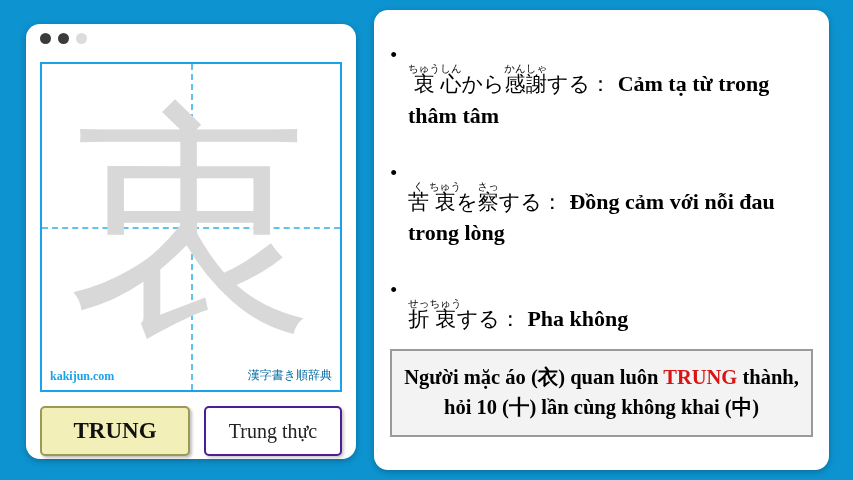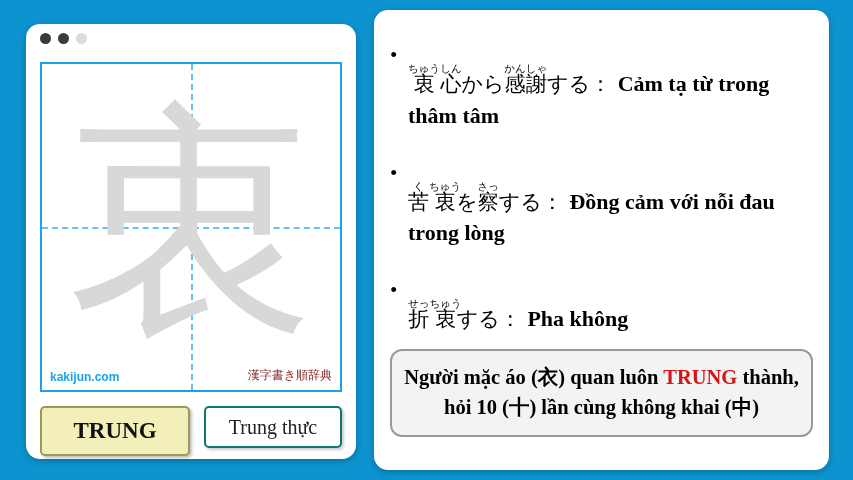--- a/index.html
+++ b/index.html
@@ -72,32 +72,32 @@
     font-size: 248px;
     line-height: 1;
     color: #d8d8d8;
     user-select: none;
     padding-bottom: 8px;
   }
   .wm-left {
     position: absolute;
     left: 8px;
     bottom: 6px;
-    font-family: Liberation Sans, sans-serif;
+    font-family: Liberation Serif, serif;
     font-size: 12px;
     font-weight: bold;
     color: #1aa3e8;
   }
   .wm-right {
     position: absolute;
     right: 8px;
     bottom: 6px;
     font-family: Liberation Sans, sans-serif;
     font-size: 12px;
-    color: #7f1d1d;
+    color: #0369a1;
   }
 
   .answer-row {
     position: absolute;
     left: 14px;
     top: 382px;
     width: 302px;
     display: flex;
     gap: 14px;
   }
@@ -111,23 +111,23 @@
     align-items: center;
     justify-content: center;
     font-family: "Liberation Serif", serif;
     font-weight: bold;
     font-size: 23px;
     color: #111;
     box-shadow: 2px 2px 3px rgba(0,0,0,.25);
   }
   .btn-grey {
     width: 138px;
-    height: 42px;
-    background: #ffffff;
-    border: 2px solid #0f766e;
+    height: 50px;
+    background: #ffffff;
+    border: 2px solid #4c1d95;
     border-radius: 5px;
     display: flex;
     align-items: center;
     justify-content: center;
     font-family: "Liberation Serif", serif;
     font-size: 20px;
     color: #222;
     box-shadow: 2px 2px 3px rgba(0,0,0,.2);
   }
 
@@ -182,21 +182,21 @@
   .vn {
     font-family: "Liberation Serif", serif;
     font-weight: bold;
     font-size: 22px;
   }
 
   .mnemonic {
     margin-top: 10px;
     border: 2px solid #9a9a9a;
     background: #f3f3f3;
-    border-radius: 12px;
+    border-radius: 0;
     padding: 12px 10px;
     text-align: center;
     font-family: "Liberation Serif", serif;
     font-weight: bold;
     font-size: 20.5px;
     line-height: 1.45;
     color: #000;
   }
   .mn-red { color: #d81414; }
   .mn-jp { font-family: "DejaVu Sans", sans-serif; }

